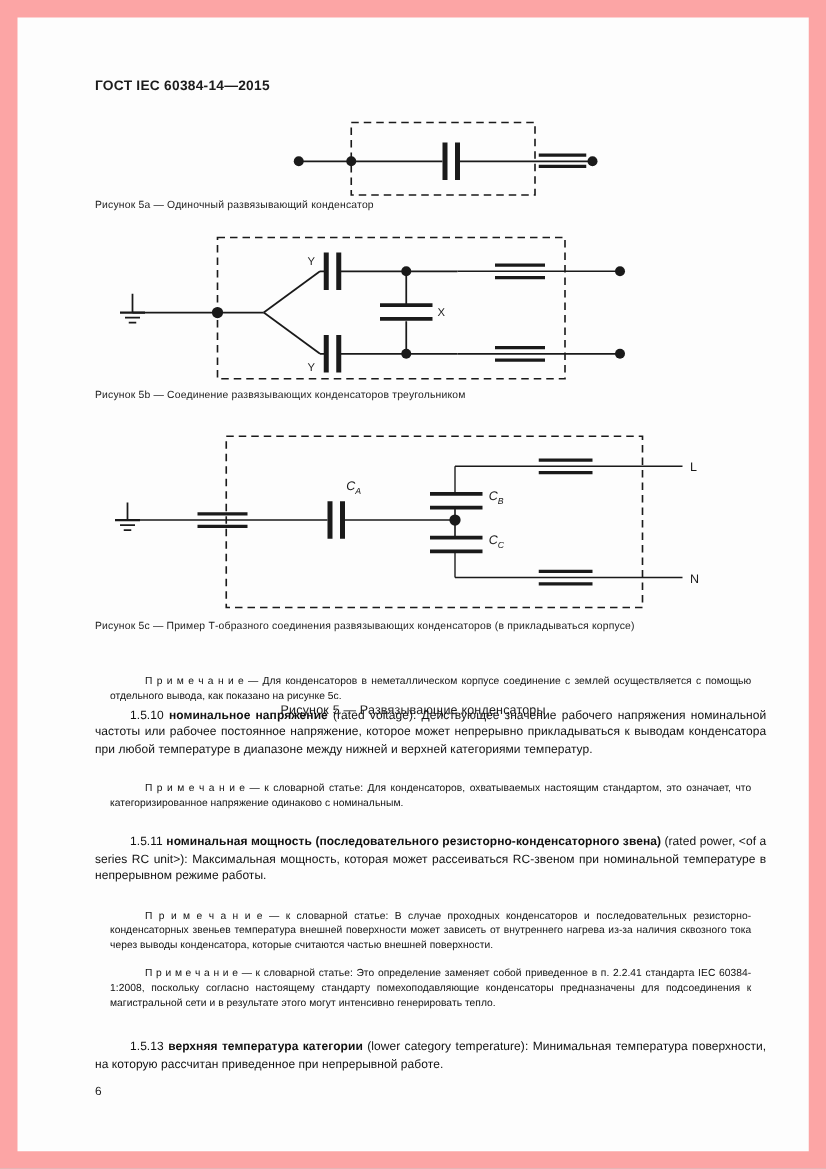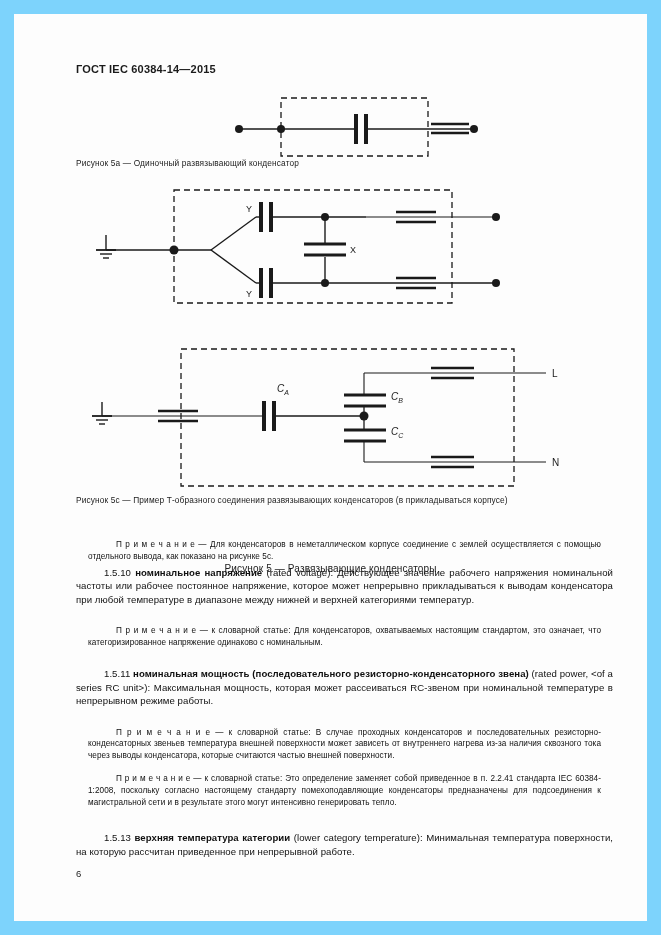--- a/index.html
+++ b/index.html
@@ -7,21 +7,21 @@
     padding: 0;
     background: #c8c8c8;
   }
   body {
     font-family: "Liberation Sans", sans-serif;
   }
   .page {
     position: relative;
     width: 661px;
     height: 935px;
-    background: #7dd3fc;
+    background: #fca5a5;
     overflow: hidden;
     box-sizing: border-box;
   }
   .sheet {
     position: absolute;
     left: 14px;
     top: 14px;
     width: 633px;
     height: 907px;
     background: #fdfdfd;
@@ -176,20 +176,21 @@
         <circle cx="98" cy="68" r="4.5" fill="#1a1a1a"></circle>
         <circle cx="249" cy="35" r="4" fill="#1a1a1a"></circle>
         <circle cx="249" cy="101" r="4" fill="#1a1a1a"></circle>
         <circle cx="420" cy="35" r="4" fill="#1a1a1a"></circle>
         <circle cx="420" cy="101" r="4" fill="#1a1a1a"></circle>
         <text x="170" y="30" font-family="Liberation Sans, sans-serif" font-size="9" fill="#1a1a1a">Y</text>
         <text x="170" y="115" font-family="Liberation Sans, sans-serif" font-size="9" fill="#1a1a1a">Y</text>
         <text x="274" y="71" font-family="Liberation Sans, sans-serif" font-size="9" fill="#1a1a1a">X</text>
       </svg>
     </div>
+    <div class="caption">Рисунок 5b — Соединение развязывающих конденсаторов треугольником</div>
   </div>
 
   <div class="fig" style="top:326px;">
     <div class="fig-canvas">
       <svg width="537" height="155" viewBox="0 0 537 155" xmlns="http://www.w3.org/2000/svg">
         <g stroke="#1a1a1a" fill="none">
 
           <rect x="105" y="9" width="333" height="137" stroke-dasharray="6,4" stroke-width="1.3"></rect>
 
           <line x1="26" y1="62" x2="26" y2="76" stroke-width="1.4"></line>

